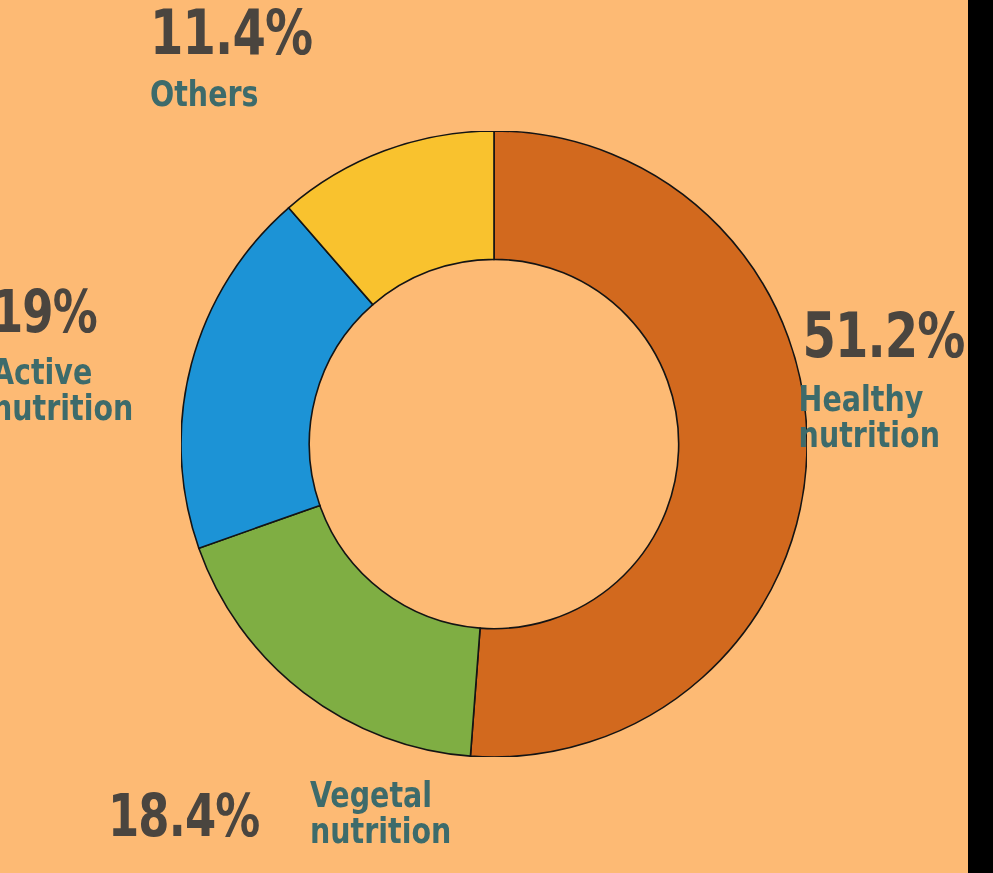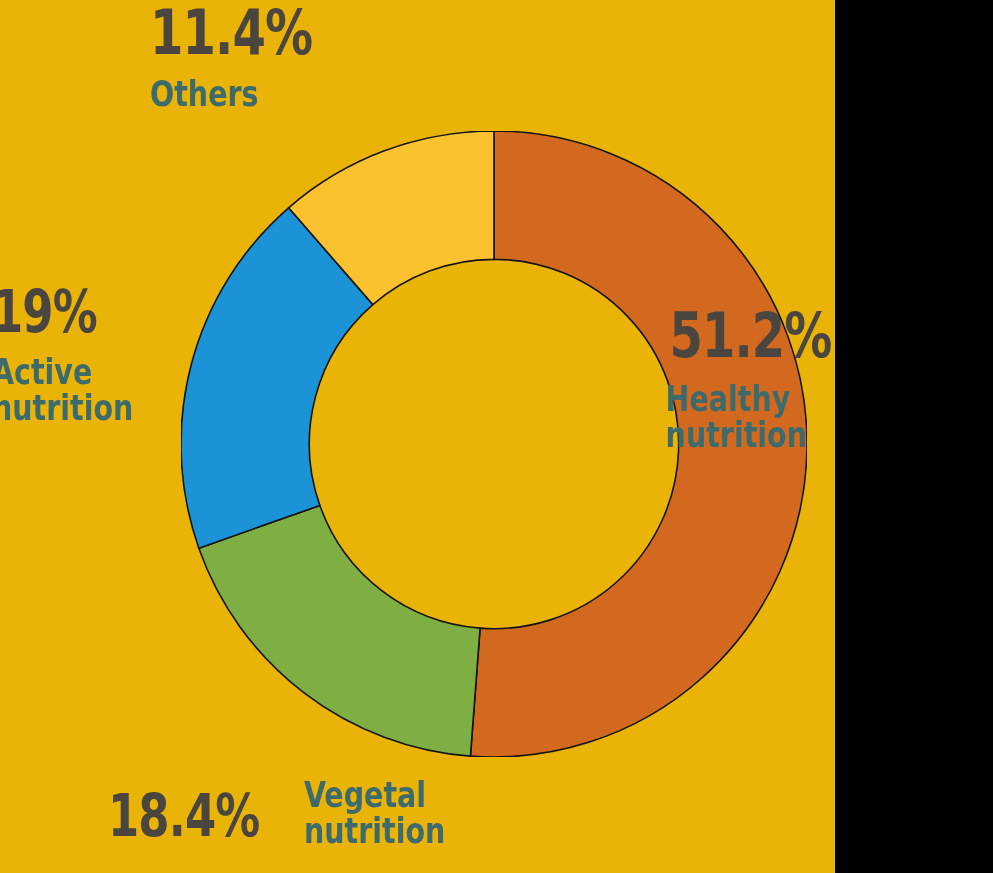--- a/index.html
+++ b/index.html
@@ -2,23 +2,23 @@
 <html><head>
 <meta charset="utf-8">
 <style>
   html, body {
     margin: 0;
     padding: 0;
     background: #000000;
   }
   #page {
     position: relative;
-    width: 835px;
+    width: 968px;
     height: 873px;
-    background: #eab308;
+    background: #fdba74;
     overflow: hidden;
     font-family: "DejaVu Sans Condensed", "Liberation Sans Narrow", "Liberation Sans", sans-serif;
   }
 
   
   #donut-wrap {
     position: absolute;
     left: 181px;
     top: 131px;
     width: 626px;
@@ -76,21 +76,21 @@
   }
   #callout-active .pct { transform-origin: left top; font-size: 58px; }
   #callout-active .name { margin-top: 13px; transform-origin: left top; }
 
   
   #callout-vegetal {
     left: 108px;
     top: 777px;
     display: flex;
     align-items: flex-start;
-    gap: 20px;
+    gap: 26px;
   }
   #callout-vegetal .pct { transform-origin: left top; font-size: 58px; margin-top: 10px; }
   #callout-vegetal .name { transform-origin: left top; }
 </style>
 </head>
 <body>
 
 <div id="page">
 
   <div id="donut-wrap">

